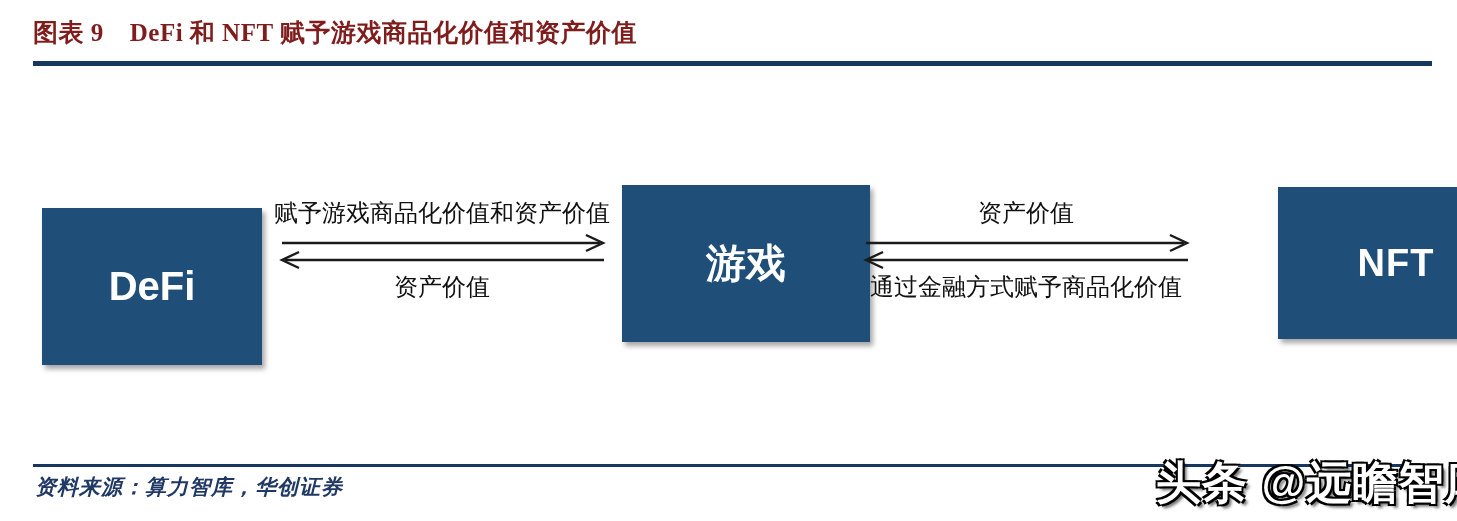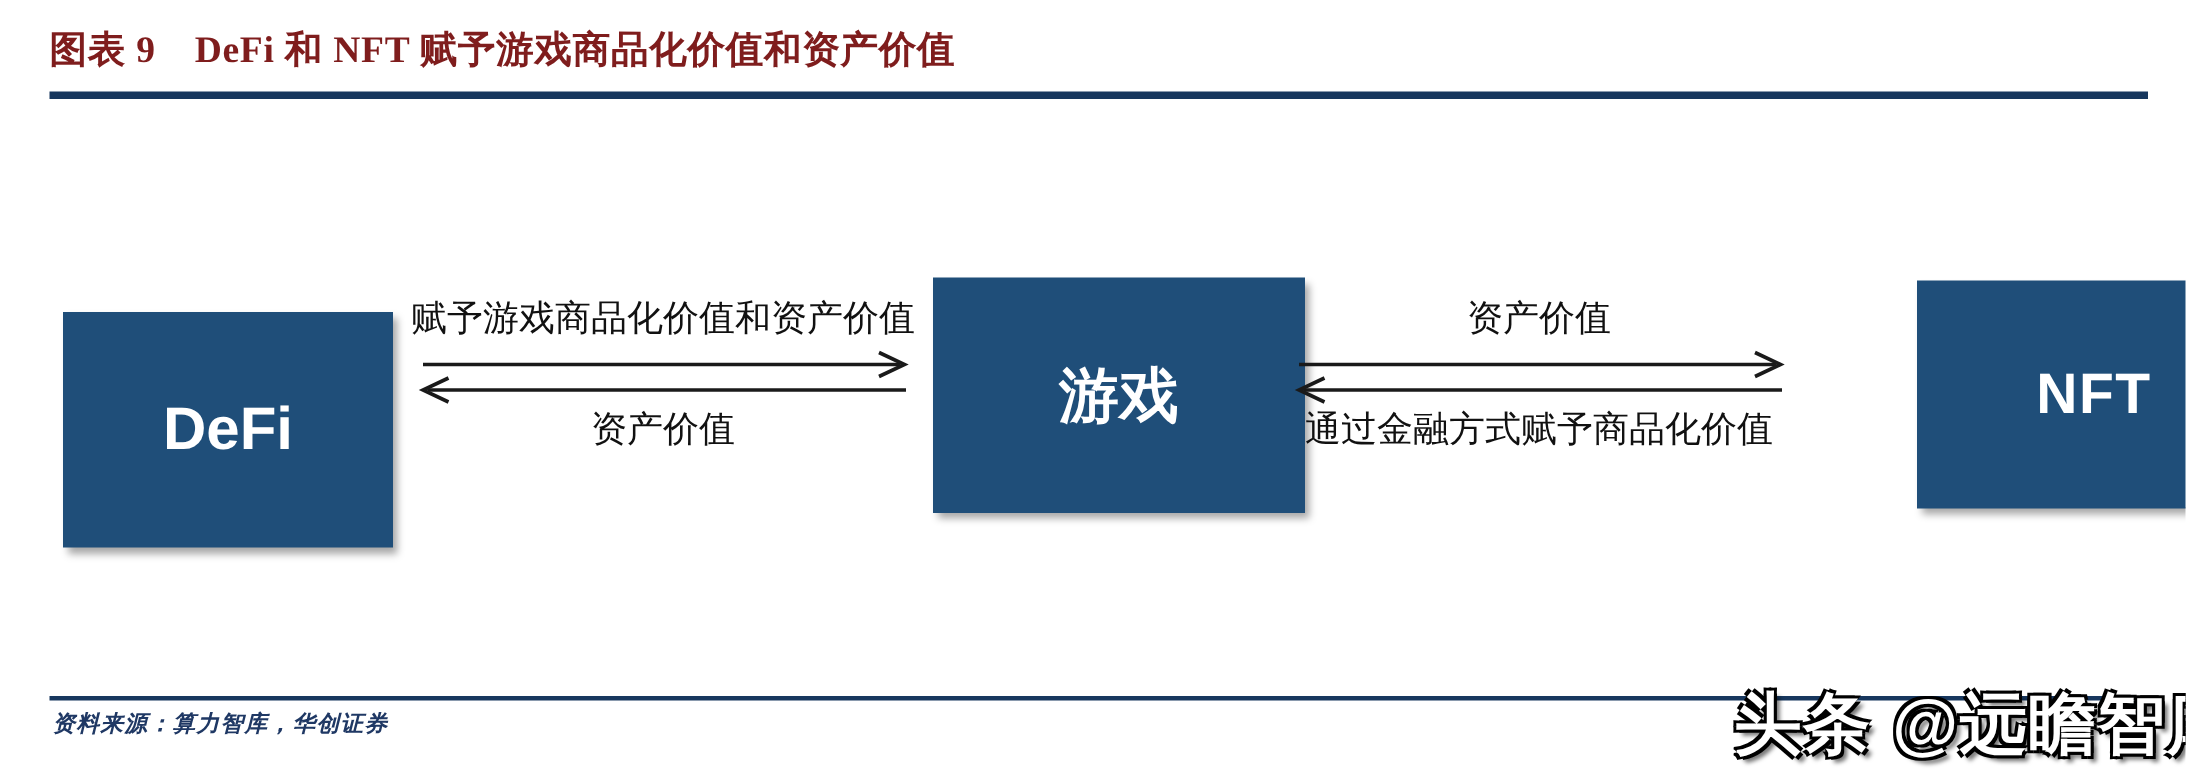--- a/index.html
+++ b/index.html
@@ -41,21 +41,21 @@
   .link-label {
     font-size:24px; line-height:33px; white-space:nowrap;
     font-family:"Liberation Serif", serif; color:#111111;
   }
   .arrows { display:block; width:360px; height:38px; margin:2px auto 1px auto; }
   .arrows line, .arrows polyline { stroke:#1A1A1A; stroke-width:2.4; fill:none; }
 
   
   .source-note {
     position:absolute; left:35px; top:473px;
-    font-size:15px; font-style:italic; font-weight:bold;
+    font-size:21px; font-style:italic; font-weight:bold;
     color:#1F3864; letter-spacing:1px; white-space:nowrap;
   }
 
   
   .watermark {
     position:absolute; left:1156px; top:453px; z-index:5;
     font-family:"Liberation Sans", sans-serif;
     font-size:45px; font-weight:bold; color:#ffffff;
     letter-spacing:1px; white-space:nowrap;
     text-shadow:

